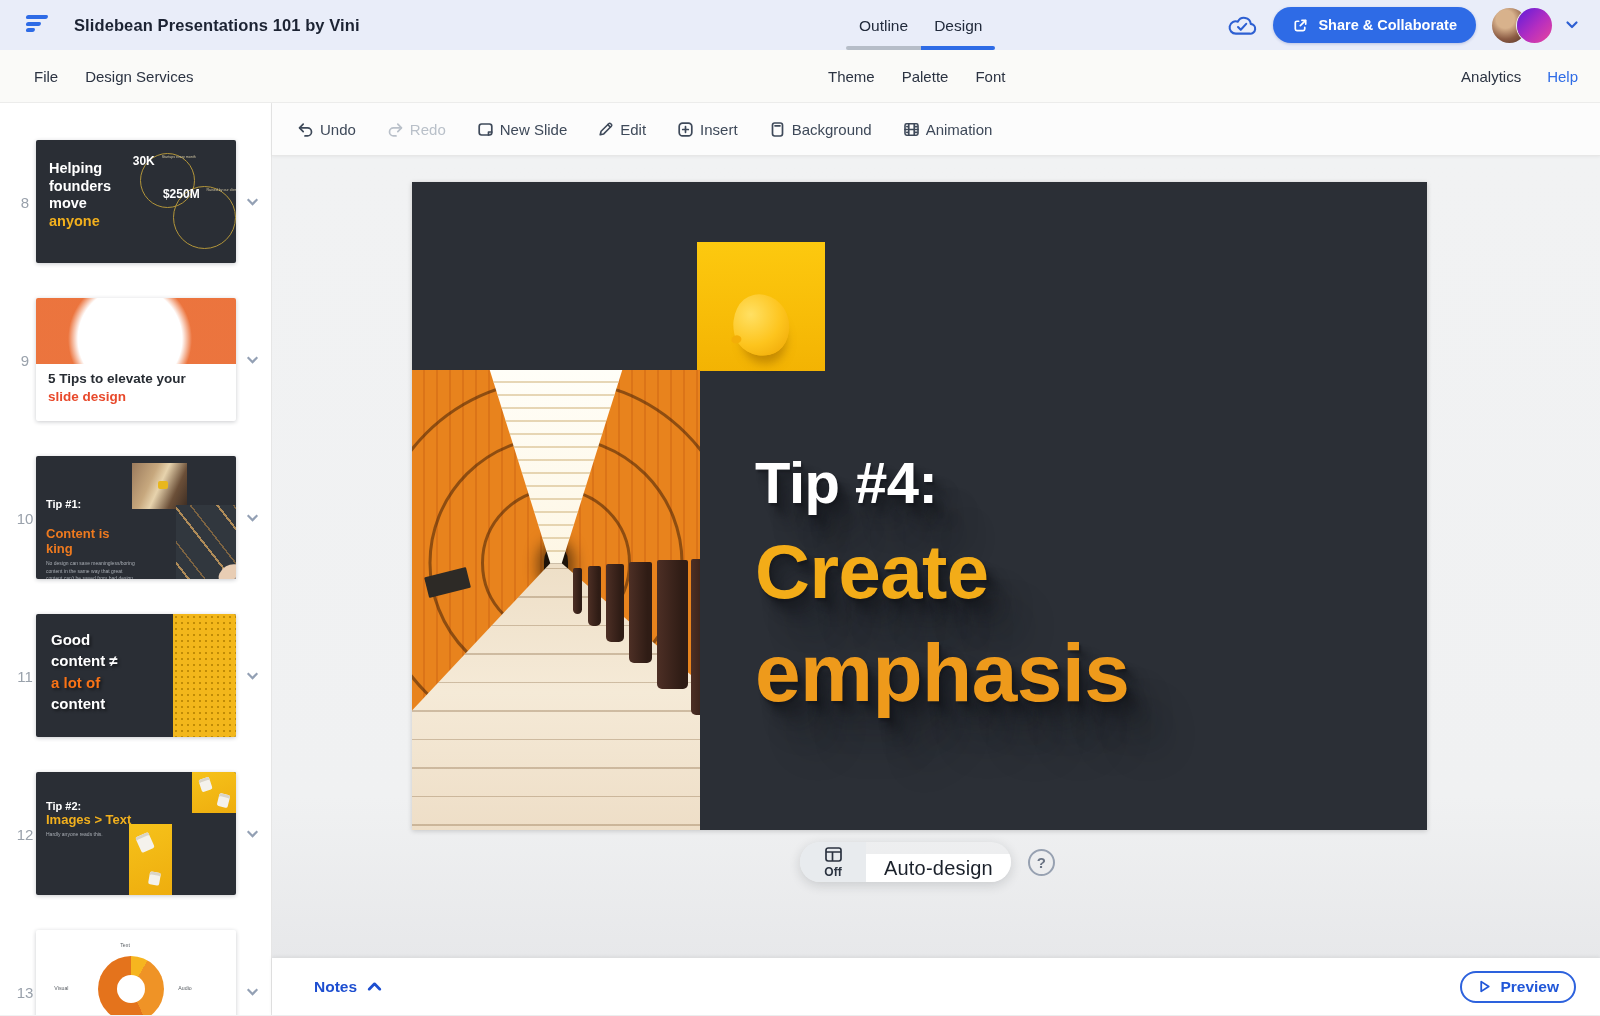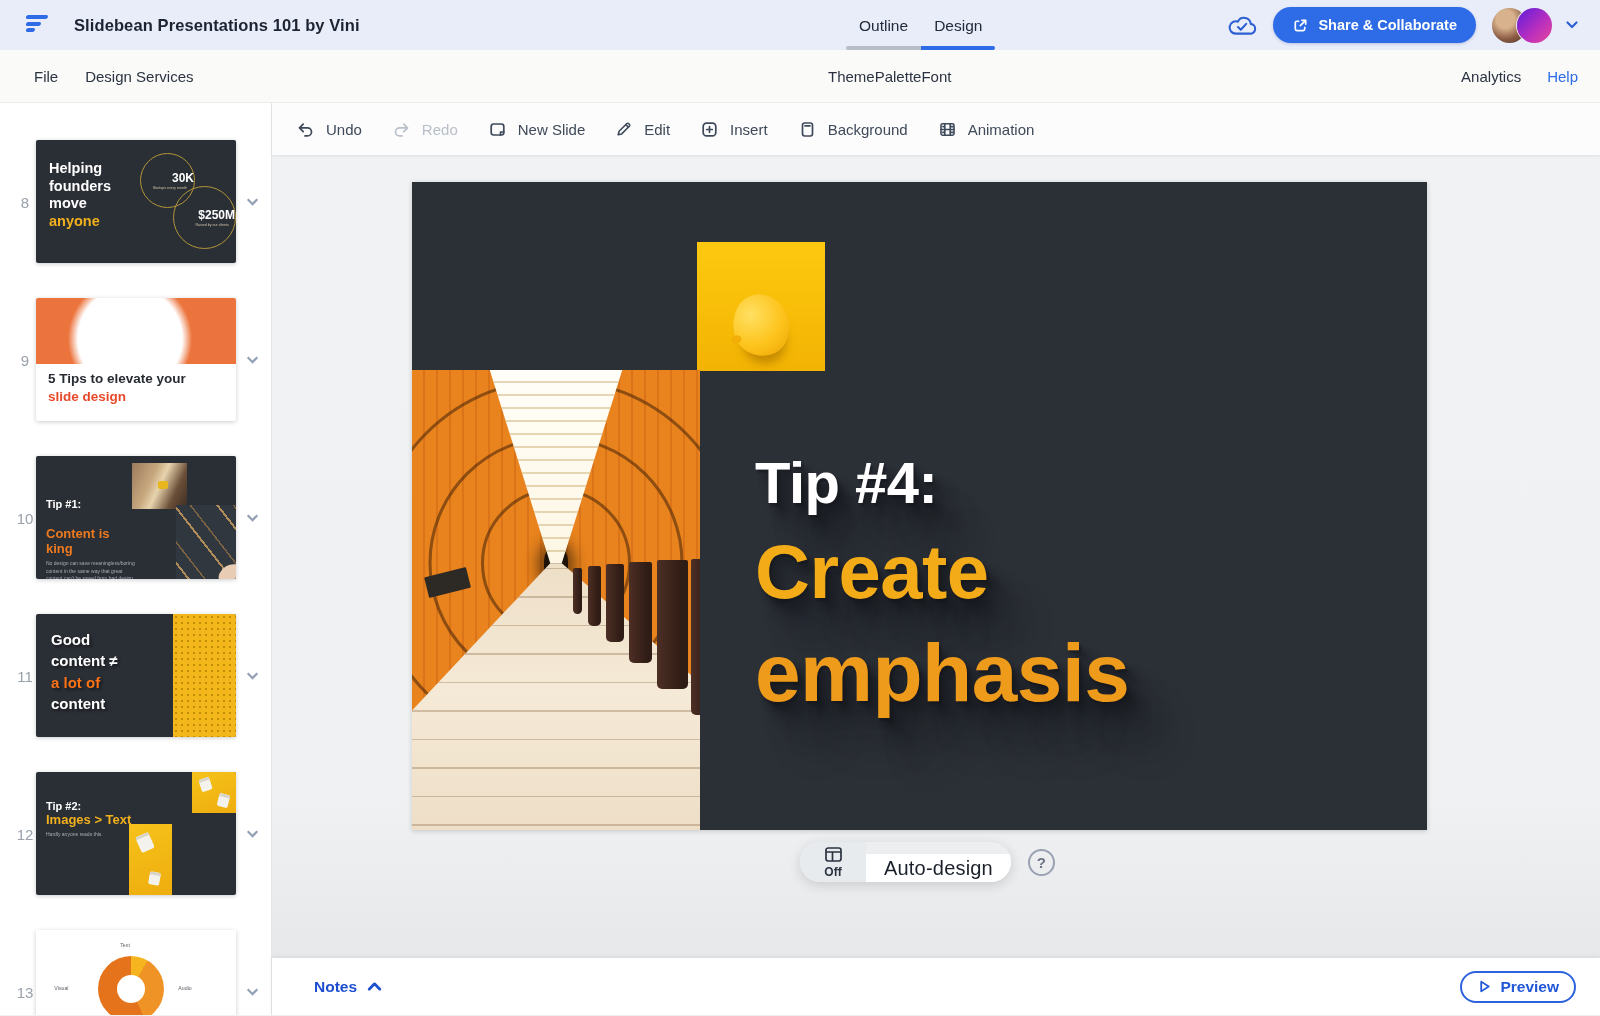--- a/index.html
+++ b/index.html
@@ -24,42 +24,42 @@
   .avatars { display:flex; margin-left:16px; cursor:pointer; }
   .avatar { width:35px; height:35px; border-radius:50%; }
   .avatar.a1 { background:radial-gradient(circle at 38% 32%, #d8b28c 0 28%, #8a5a43 62%, #4a2e26 100%); z-index:1; }
   .avatar.a2 { margin-left:-10px; background:linear-gradient(135deg,#6d1fd6 10%,#b62ec0 55%,#e9469c 100%); z-index:2; box-shadow:0 0 0 1px #e9edf9; }
   .acct-chevron { margin-left:12px; display:flex; cursor:pointer; }
 
   
   .menubar { position:relative; height:53px; background:#fafaf8; border-bottom:1px solid #ececeb; display:flex; align-items:center; z-index:20; }
   .menu-item { font-size:15px; color:#2b3342; cursor:pointer; }
   .menu-left { display:flex; gap:27px; margin-left:34px; }
-  .menu-center { position:absolute; left:828px; display:flex; }
+  .menu-center { position:absolute; left:828px; display:flex; gap:27px; }
   .menu-right { margin-left:auto; display:flex; gap:26px; margin-right:22px; }
   .menu-item.accent { color:#2e6be6; }
 
   
   .workspace { display:flex; height:912px; }
 
   
   .sidebar { width:272px; background:#fff; border-right:1px solid #e6e6e6; padding-top:37px; overflow:hidden; flex:none; }
   .srow { position:relative; height:123px; margin-bottom:35px; }
   .snum { position:absolute; left:14px; top:50%; transform:translateY(-50%); font-size:15px; color:#99a1ab; width:22px; text-align:center; }
   .thumb { position:absolute; left:36px; top:0; width:200px; height:123px; border-radius:2px; overflow:hidden;
     box-shadow:0 1px 4px rgba(20,25,35,.22); cursor:pointer; background:#2a2e35; }
   .srow .chev { position:absolute; right:10px; top:50%; transform:translateY(-50%); display:flex; cursor:pointer; }
   .dark { background:#2a2e35; }
   .thumb-kicker { color:#fff; font-weight:bold; font-size:11px; }
   .thumb-body { color:#a9aeb5; font-size:5px; line-height:1.5; margin-top:4px; }
 
   
   .t8-text { position:absolute; left:13px; top:20px; font-weight:bold; font-size:14.5px; line-height:1.22; color:#fff; }
   .t8-text .hl { color:#f2b01d; }
-  .stat-circle { position:absolute; border:1px solid #b2953a; border-radius:50%; display:flex; flex-direction:column; align-items:flex-end; justify-content:center; text-align:center; }
+  .stat-circle { position:absolute; border:1px solid #b2953a; border-radius:50%; display:flex; flex-direction:row; align-items:flex-start; justify-content:center; text-align:center; }
   .stat-circle.c1 { left:104px; top:13px; width:55px; height:55px; }
   .stat-circle.c2 { left:137px; top:46px; width:63px; height:63px; }
   .stat-val { color:#fff; font-weight:bold; font-size:12px; }
   .stat-cap { color:#cdc3a2; font-size:5px; transform:scale(.72); white-space:nowrap; }
 
   
   .t9 { background:#fff; }
   .t9-photo { position:absolute; left:0; top:0; width:200px; height:66px;
     background:
       radial-gradient(circle at 47% 62%, #27323c 0 5px, #4d6470 5px 8px, #c2502b 8px 11px, #e7decd 11px 16px, #cf5c2e 16px 19px, #ece2d0 19px 26px, #d96a30 26px 29px, #efe5d3 29px 38px, #e0743a 38px 42px, #f0e6d4 42px 54px, #e8username 0),
@@ -102,21 +102,21 @@
     background:conic-gradient(from 0deg, #f6b51f 0 30deg, #ef9326 30deg 155deg, #e4731c 155deg 360deg); }
   .donut::after { content:""; position:absolute; left:50%; top:50%; width:28px; height:28px; border-radius:50%;
     background:#fff; transform:translate(-50%,-50%); }
   .donut-label { position:absolute; font-size:5.5px; color:#5c6167; transform:scale(.95); }
   .dl-text { left:84px; top:12px; } .dl-visual { left:18px; top:55px; } .dl-audio { left:142px; top:55px; }
 
   
   .main { flex:1; display:flex; flex-direction:column; position:relative; min-width:0; }
   .toolbar { height:53px; background:#fcfcfc; border-bottom:1px solid #e7e7e7; box-shadow:0 1px 3px rgba(0,0,0,.05);
     display:flex; align-items:center; padding-left:9px; flex:none; z-index:10; }
-  .tool { display:flex; align-items:center; gap:11px; padding:0 15px; font-size:15px; color:#3e4959; cursor:pointer; height:53px; }
+  .tool { display:flex; align-items:center; gap:5px; padding:0 15px; font-size:15px; color:#3e4959; cursor:pointer; height:53px; }
   .tool.disabled { color:#b9c0c9; cursor:default; }
   .tool svg { flex:none; }
 
   .canvas { flex:1; position:relative; background:linear-gradient(180deg,#f1f2f3 0%,#f0f1f2 80%,#e7e8ea 100%); }
 
   .slide { position:absolute; left:140px; top:26px; width:1015px; height:648px; background:#2b2f36;
     box-shadow:0 1px 5px rgba(0,0,0,.18); overflow:hidden; cursor:pointer; }
 
   
   .lemon-box { position:absolute; left:285px; top:60px; width:128px; height:129px;

